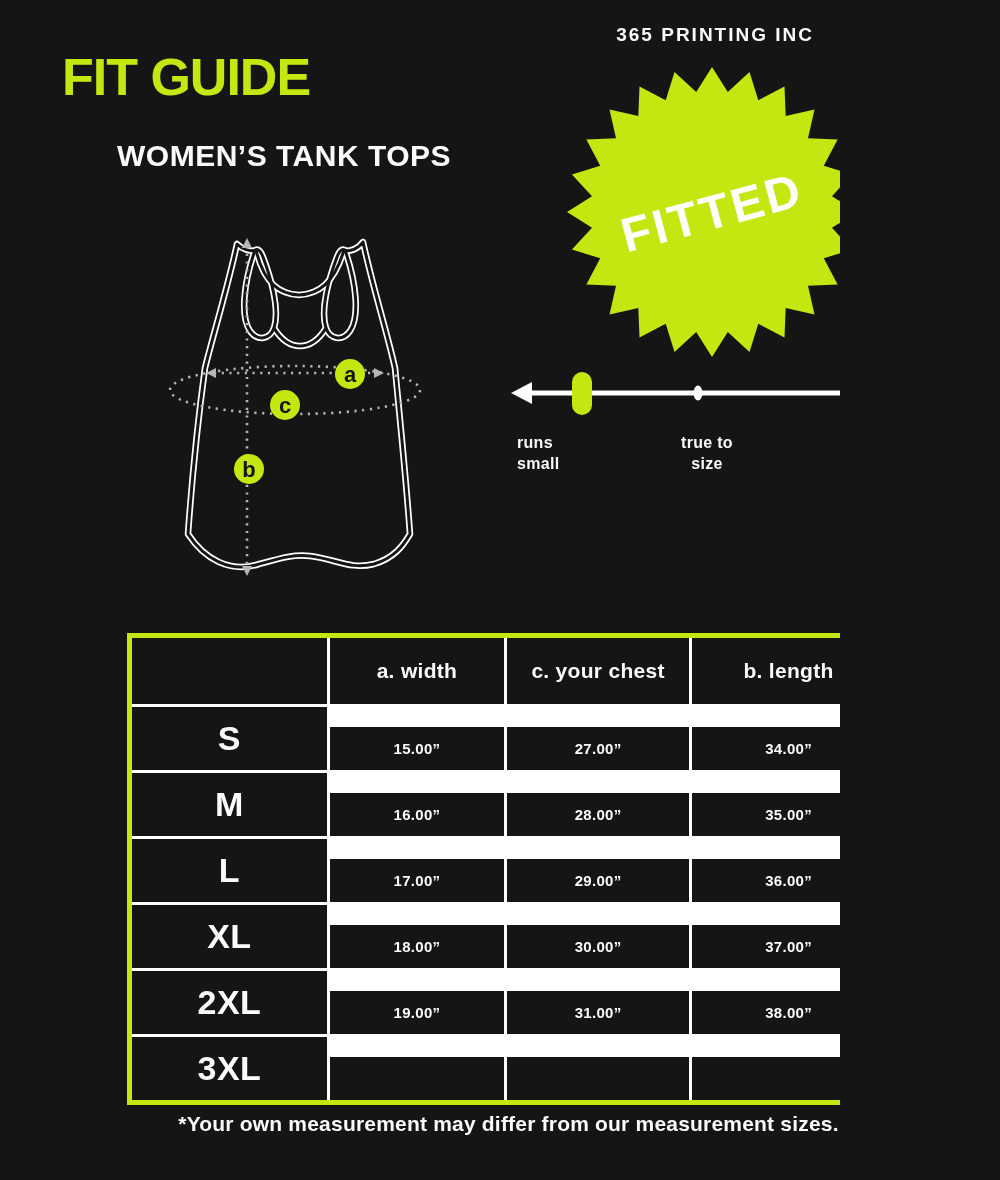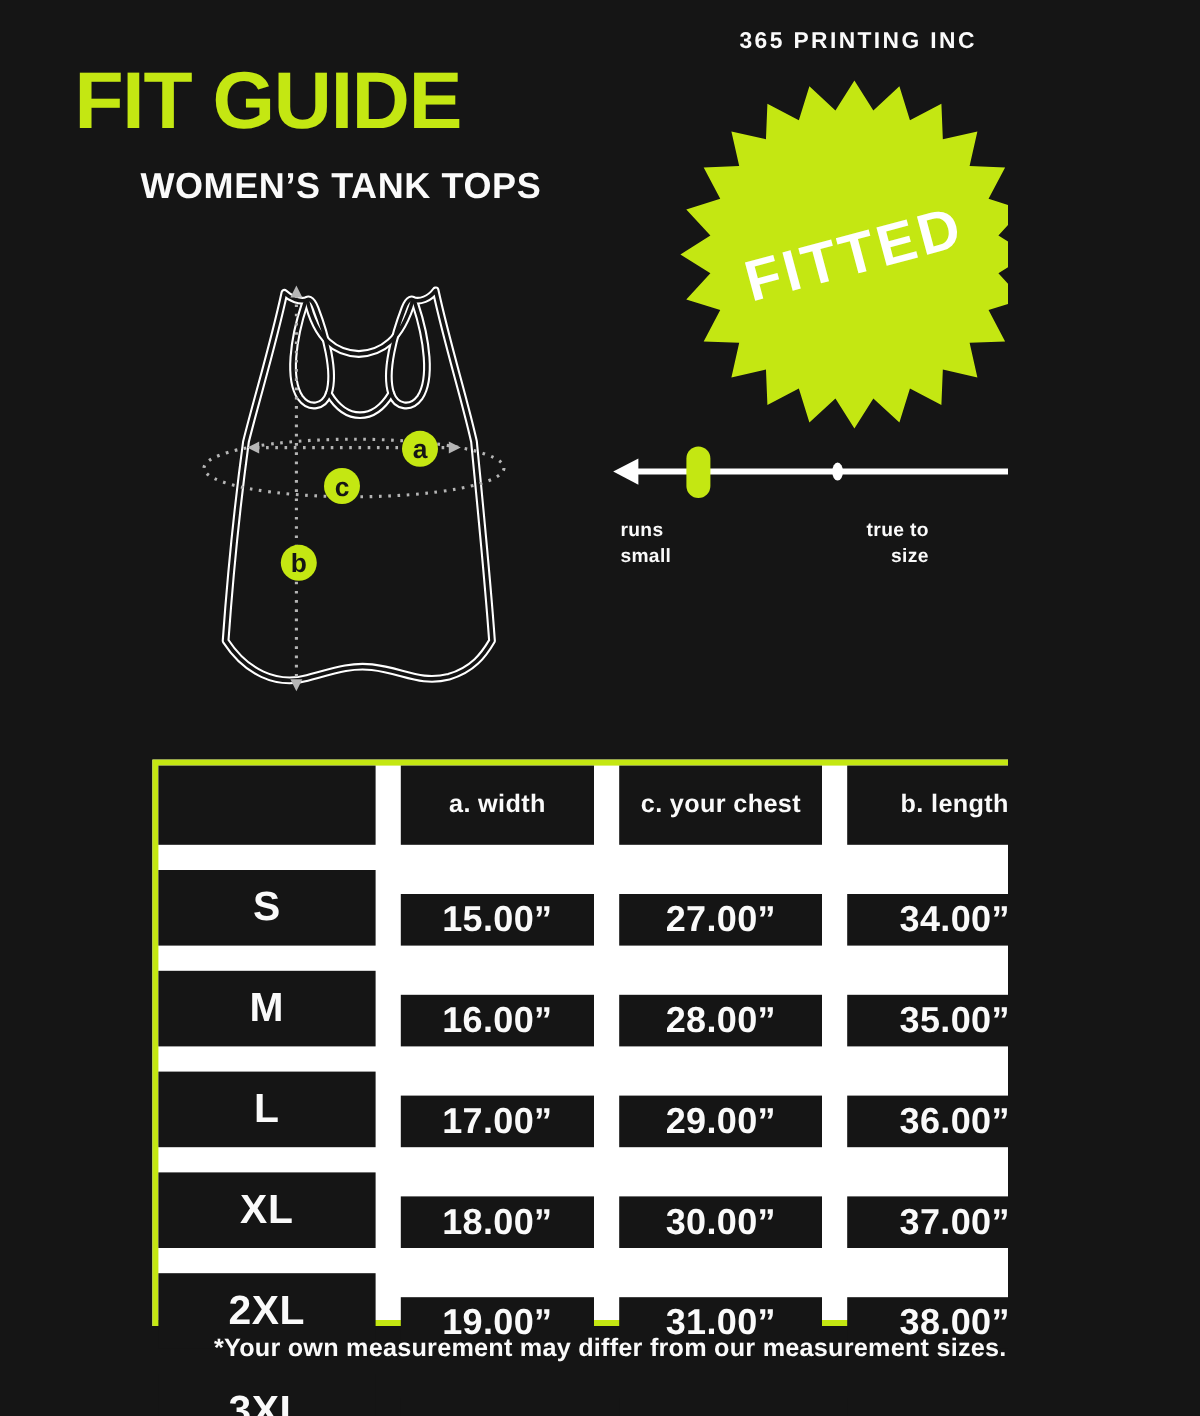--- a/index.html
+++ b/index.html
@@ -8,53 +8,53 @@
     --txt:#fafafa;
     --guide:#b5b5b5;
   }
   html,body{margin:0;padding:0;background:var(--bg);}
   .page{
     position:relative;width:840px;height:1180px;background:var(--bg);
     overflow:hidden;color:var(--txt);
     font-family:"Liberation Sans",sans-serif;font-weight:700;
   }
   .brand{position:absolute;top:24px;right:26px;font-size:19px;letter-spacing:2px;}
-  .title{position:absolute;top:50px;left:62px;font-size:67px;letter-spacing:-1px;color:var(--accent);margin:0;line-height:1.05;}
+  .title{position:absolute;top:50px;left:62px;font-size:52px;letter-spacing:-1px;color:var(--accent);margin:0;line-height:1.05;}
   .subtitle{position:absolute;top:139px;left:117px;font-size:30px;letter-spacing:.5px;margin:0;}
 
   
   .tank{position:absolute;left:150px;top:228px;}
 
   
   .badge{position:absolute;left:566px;top:66px;width:292px;height:292px;}
   .badge svg{position:absolute;inset:0;}
   .badge-label{
     position:absolute;inset:0;display:flex;align-items:center;justify-content:center;
     transform:rotate(-15deg);font-size:48px;letter-spacing:3px;color:#fff;
   }
 
   
   .scale{position:absolute;left:500px;top:360px;width:420px;height:115px;}
   .scale svg{display:block;}
   .scale-label{position:absolute;top:72px;font-size:16px;line-height:21px;letter-spacing:.3px;}
   .label-small{left:17px;text-align:left;}
-  .label-true{left:140px;width:134px;text-align:right;}
+  .label-true{left:140px;width:134px;text-align:center;}
   .label-large{right:18px;text-align:right;}
 
   
   .size-chart{
     position:absolute;left:127px;top:633px;width:763px;height:472px;box-sizing:border-box;
     border:5px solid var(--accent);background:#fff;
     display:grid;grid-template-columns:199fr 178fr 186fr 197fr;
-    grid-template-rows:66px repeat(6,63px);gap:21px;
+    grid-template-rows:66px repeat(6,63px);gap:3px;
   }
   .cell{background:var(--bg);display:flex;align-items:center;justify-content:center;}
   .cell.head{font-size:21px;letter-spacing:.3px;}
   .cell.size{font-size:34px;letter-spacing:.5px;}
-  .cell.val{font-size:30px;letter-spacing:.3px;margin-top:20px;}
+  .cell.val{font-size:15px;letter-spacing:.3px;margin-top:20px;}
 
   .footnote{position:absolute;left:127px;width:763px;top:1112px;text-align:center;font-size:21px;letter-spacing:.2px;}
 </style>
 </head>
 <body>
 
 <div class="page">
 
   <div class="brand">365 PRINTING INC</div>
   <h1 class="title">FIT GUIDE</h1>

